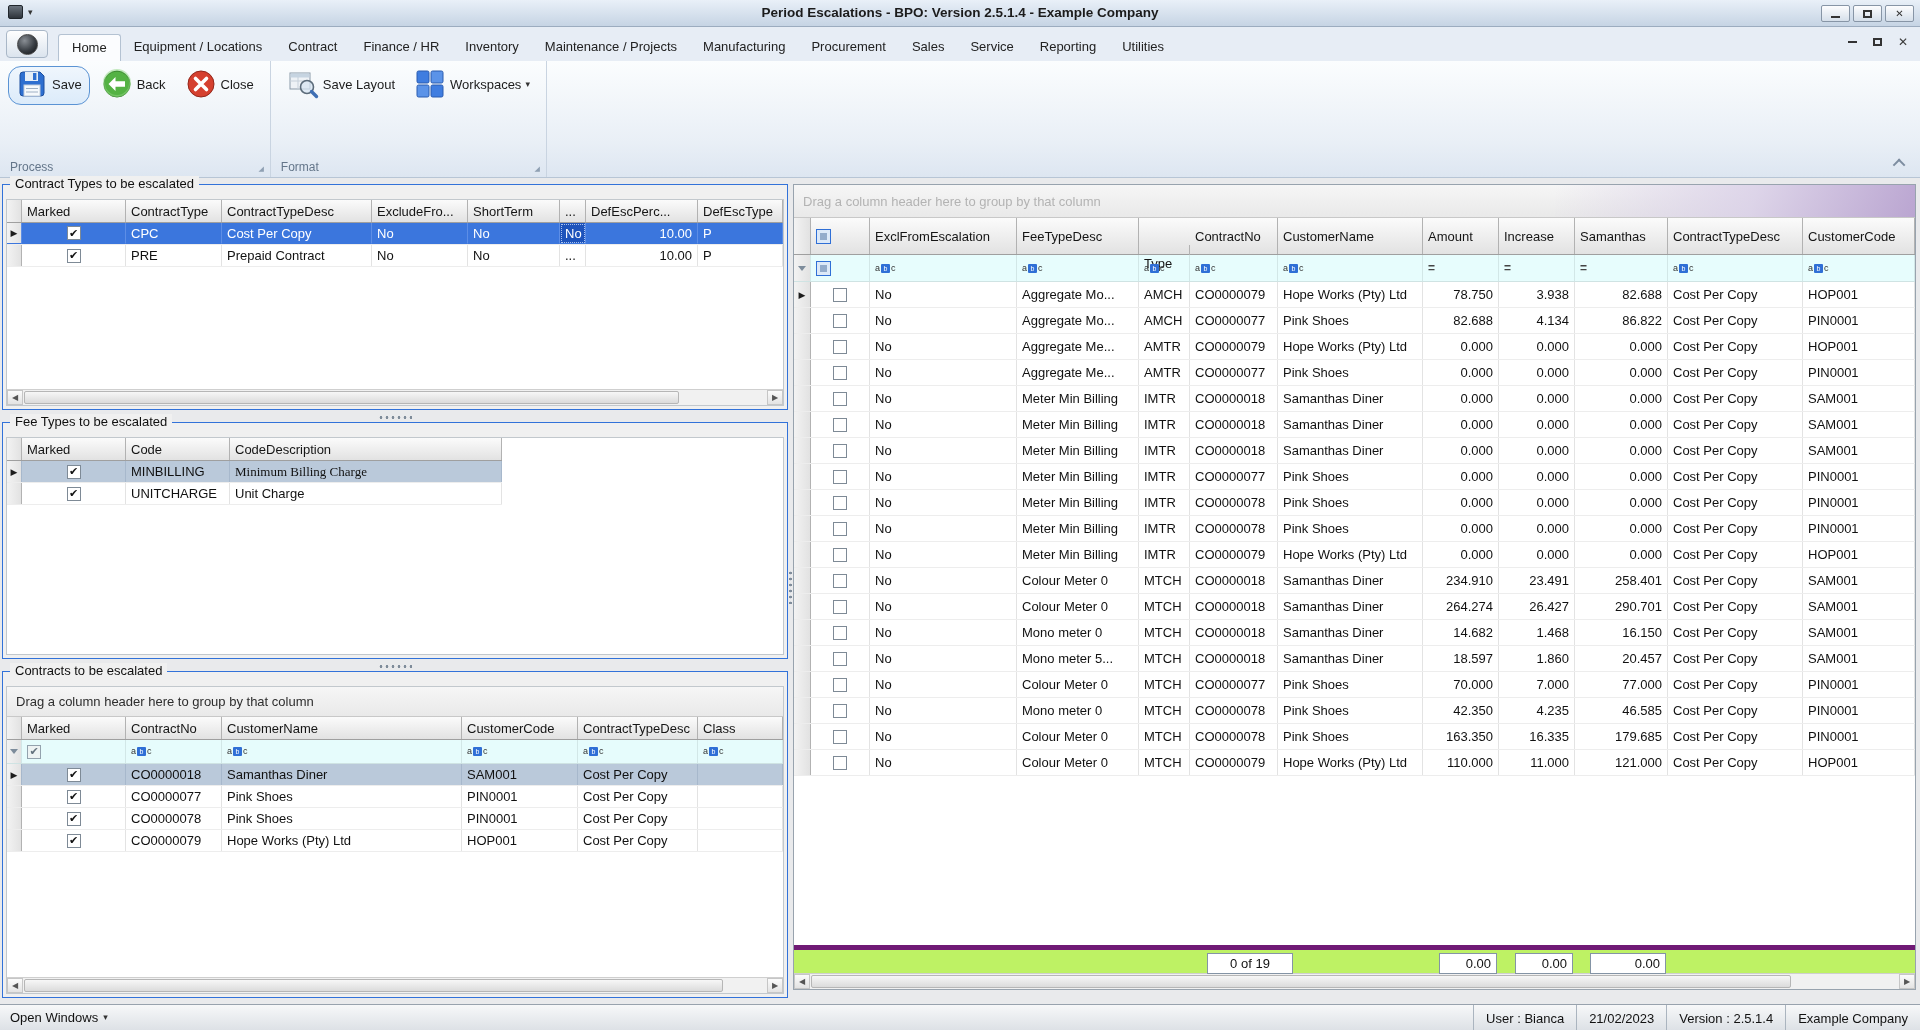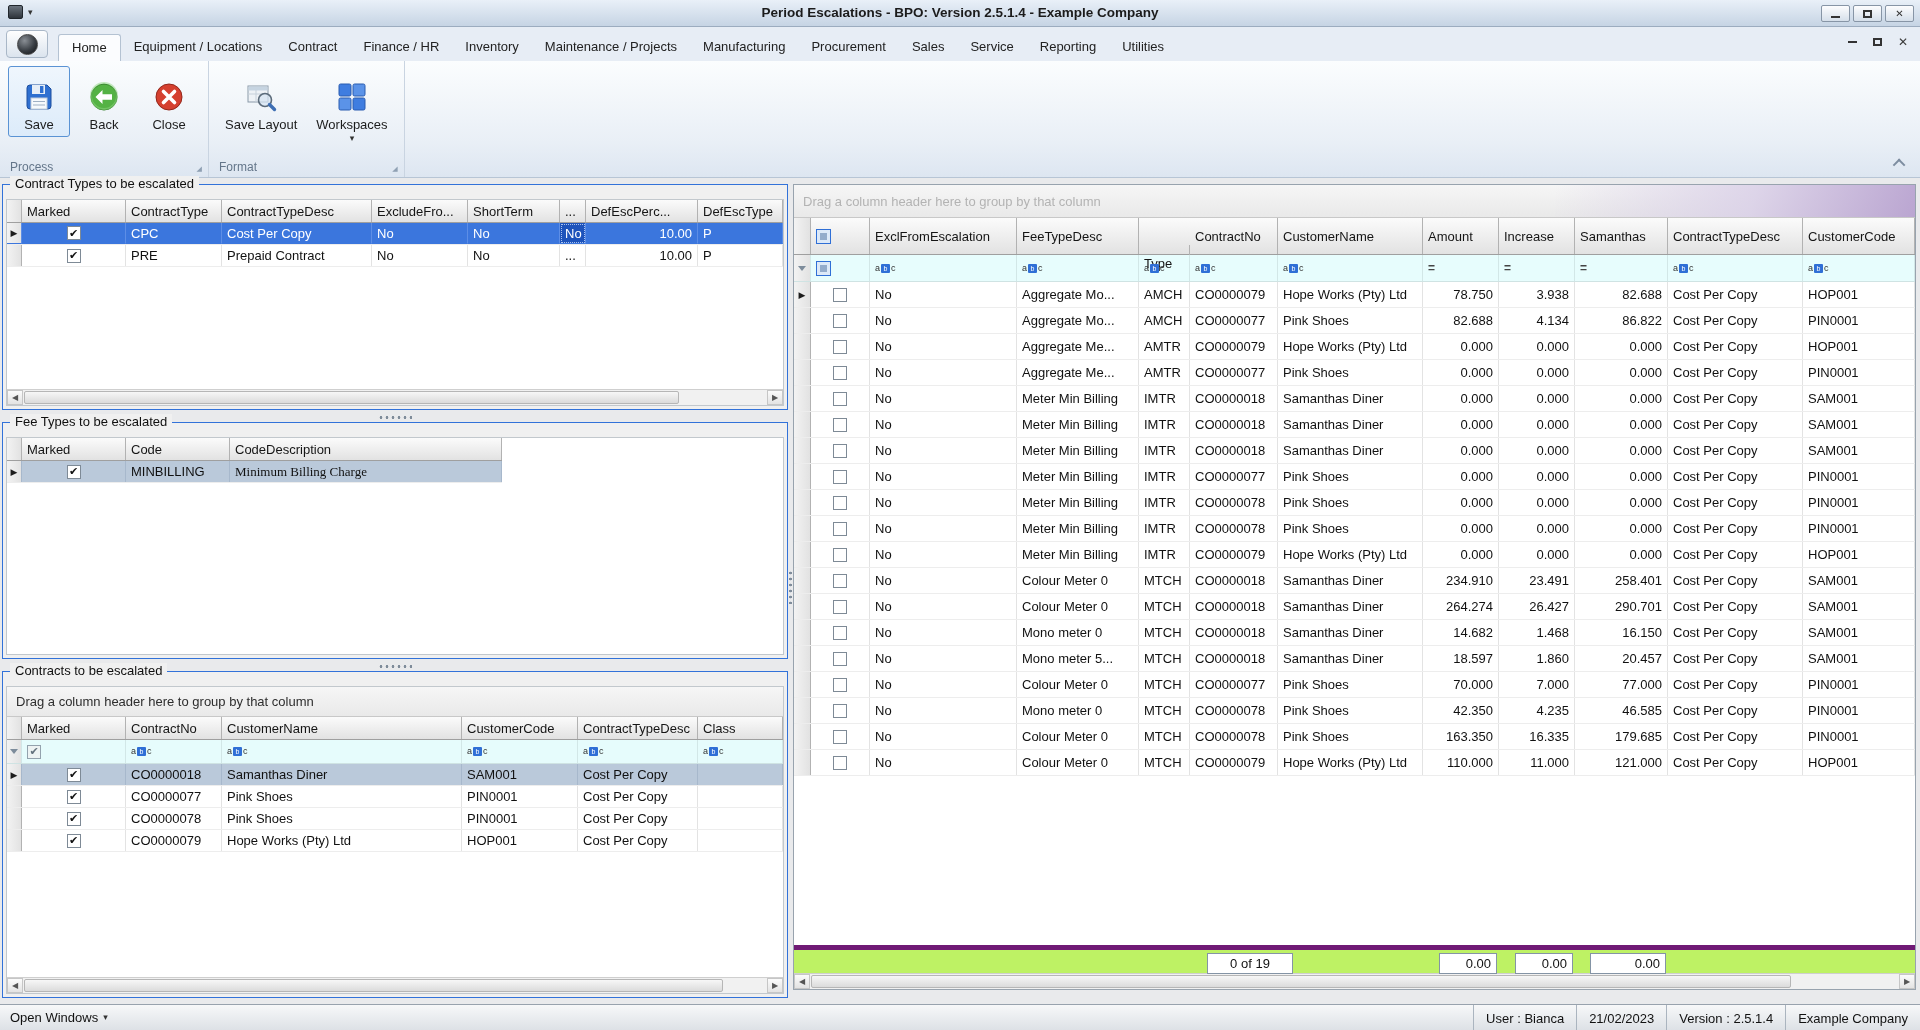--- a/index.html
+++ b/index.html
@@ -31,22 +31,22 @@
   .tab { height:27px; line-height:26px; padding:0 13px; color:#222; white-space:nowrap; }
   .tab.active { background:#fbfcfe; border:1px solid #b4c2d2; border-bottom:none; border-radius:3px 3px 0 0; }
   .child-btns { position:absolute; right:12px; top:9px; display:flex; gap:16px; align-items:center; color:#3b3b3b; }
 
   
   .ribbon { position:absolute; top:61px; left:0; right:0; height:117px;
     background:linear-gradient(#fbfdfe,#e9eff6 70%,#dde6f1); border-bottom:1px solid #b7c5d5; display:flex; }
   .rgroup { position:relative; border-right:1px solid #c9d4e1; padding:5px 8px 22px 8px; display:flex; gap:3px; align-items:flex-start; }
   .rgroup-label { position:absolute; bottom:3px; left:10px; right:20px; font-size:12px; color:#64768a; white-space:nowrap; }
   .rgroup-corner { position:absolute; bottom:4px; right:6px; font-size:7px; color:#8fa0b3; }
-  .big-btn { min-width:62px; padding:14px 7px 4px; display:flex; flex-direction:column; align-items:center; gap:4px;
-    border:1px solid transparent; border-radius:3px; font-size:13px; color:#1c1c1c; }
+  .big-btn { min-width:62px; padding:1px 7px 4px; display:flex; flex-direction:row; align-items:center; gap:4px;
+    border:1px solid transparent; border-radius:13px; font-size:13px; color:#1c1c1c; }
   .big-btn.hot { border-color:#5a93d4; background:linear-gradient(#eff6fd,#dcebfa); }
   .icon32 { width:32px; height:32px; }
   .ddarrow { font-size:9px; color:#333; line-height:5px; }
   .ribbon-collapse { position:absolute; right:12px; bottom:8px; width:16px; height:12px; display:flex; align-items:center; justify-content:center; }
   .ribbon-collapse::after { content:""; width:7px; height:7px; border-top:2px solid #7d8da0; border-left:2px solid #7d8da0; transform:rotate(45deg) translateY(2px); }
 
   
   .content { position:absolute; top:178px; left:0; right:0; bottom:28px; background:#e9eaec; }
 
   .panel { position:absolute; left:2px; width:786px; border:1px solid #3272d9; background:#f0f0f0; }
@@ -315,20 +315,28 @@
           <div class="grow selgray" style="width: 495px;">
             <div class="gcell ind" style="width: 15px;">
               <span class="arr">▶</span>
             </div>
             <div class="gcell ccell" style="width: 104px;">
               <span class="cb checked"></span>
             </div>
             <div class="gcell" style="width: 104px;">MINBILLING</div>
             <div class="gcell" style="width: 272px; font-family: Liberation Serif, serif;">Minimum Billing Charge</div>
           </div>
+          <div class="grow" style="width: 495px;">
+            <div class="gcell ind" style="width: 15px;"></div>
+            <div class="gcell ccell" style="width: 104px;">
+              <span class="cb checked"></span>
+            </div>
+            <div class="gcell" style="width: 104px;">UNITCHARGE</div>
+            <div class="gcell" style="width: 272px;">Unit Charge</div>
+          </div>
         </div>
     </div>
   </div>
 
   <div class="hsplit" id="split2"></div>
 
   <div class="panel" id="p-con">
     <div class="panel-title">Contracts to be escalated</div>
     <div class="lgrid">
       <div class="groupby">

